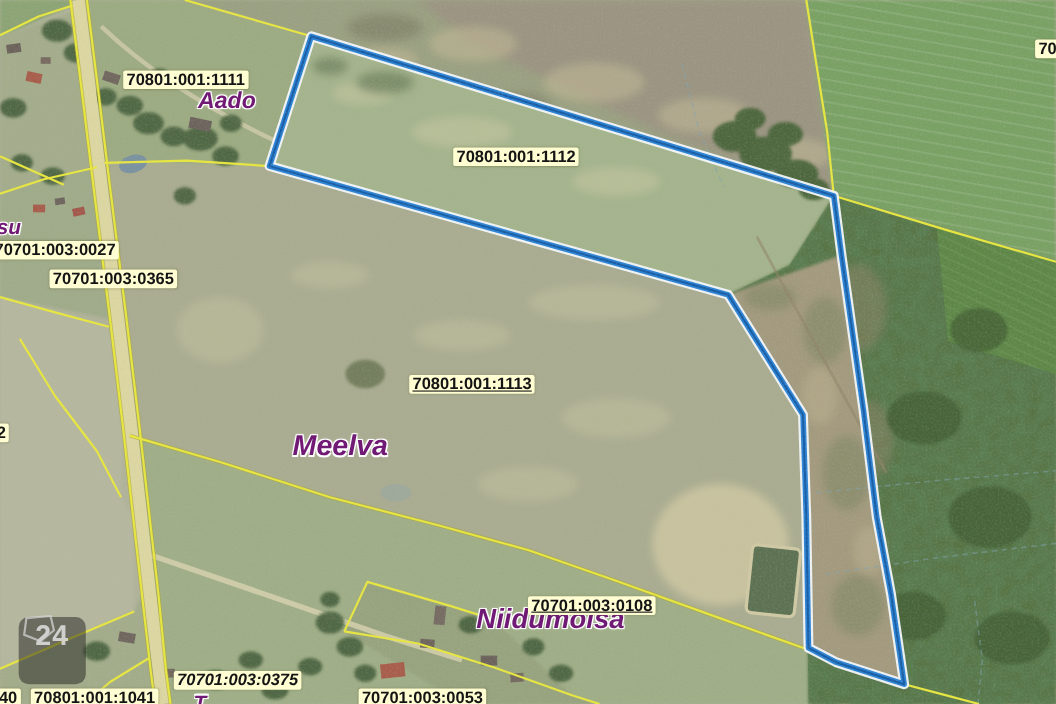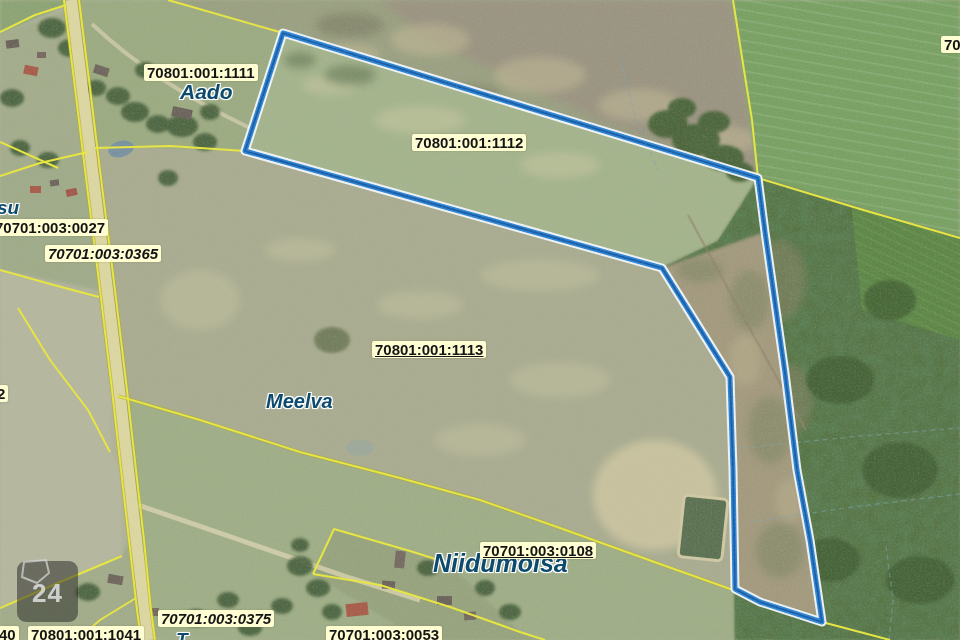--- a/index.html
+++ b/index.html
@@ -22,30 +22,29 @@
     background:var(--labelbg);
     padding:0 3px;
     border-radius:2px;
     white-space:nowrap;
     box-shadow:0 0 2px rgba(90,90,40,.35);
   }
   .place{
     position:absolute;
     font-family:"Liberation Sans",sans-serif;
     font-weight:bold;font-style:italic;
-    color:#0c4a6e;white-space:nowrap;
+    color:#701a75;white-space:nowrap;
     text-shadow:-1px -1px 0 #fff,1px -1px 0 #fff,-1px 1px 0 #fff,1px 1px 0 #fff,0 0 3px rgba(255,255,255,.9);
   }
   .marker24{
     position:absolute;left:17px;top:561px;width:61px;height:61px;
     background:rgba(28,28,28,.48);
     border-radius:9px;
     display:flex;flex-direction:column;align-items:center;
     color:rgba(225,225,225,.85);
-    justify-content:center;
   }
   .marker24 .num{
     font:bold 26px/28px "Liberation Sans",sans-serif;
     margin-top:2px;letter-spacing:1px;
   }
   .marker24 svg{position:static;margin-top:-2px;}
 </style>
 </head>
 <body>
 
@@ -278,28 +277,28 @@
     <path d="M283,33 L758,178 L765,232 L785,373 L797,470 L810,540 L822,622 L760,602 L735,589 L733,470 L730,377 L662,268 L245,151 Z" stroke="#f4f8fb" stroke-width="9" opacity="0.95"></path>
     <path d="M283,33 L758,178 L765,232 L785,373 L797,470 L810,540 L822,622 L760,602 L735,589 L733,470 L730,377 L662,268 L245,151 Z" style="stroke:var(--highlight)" stroke-width="5"></path>
     <path d="M283,33 L758,178 L765,232 L785,373 L797,470 L810,540 L822,622 L760,602 L735,589 L733,470 L730,377 L662,268 L245,151 Z" style="stroke:var(--highlight-core)" stroke-width="1.8" opacity="0.9"></path>
   </g>
 
   <rect x="0" y="0" width="960" height="640" filter="url(#grain)" opacity="0.5"></rect>
 </svg>
 
 <div id="labels">
       <div class="place" style="left: 180px; top: 80px; font-size: 21px;">Aado</div>
-      <div class="place" style="left: 266px; top: 390px; font-size: 20px;">Meelva</div>
+      <div class="place" style="left: 266px; top: 390px; font-size: 26px;">Meelva</div>
       <div class="place" style="left: 433px; top: 549px; font-size: 25px;">Niidumõisa</div>
       <div class="place" style="left: -3px; top: 197px; font-size: 19px;">su</div>
       <div class="place" style="left: 176px; top: 629px; font-size: 19px;">T</div>
-      <div class="plabel" style="left: 112px; top: 64px; margin-left: 32px;">70801:001:1111</div>
+      <div class="plabel" style="left: 112px; top: 64px;">70801:001:1111</div>
       <div class="plabel" style="left: 412px; top: 134px;">70801:001:1112</div>
       <div class="plabel" style="left: -8px; top: 219px;">70701:003:0027</div>
-      <div class="plabel" style="left: 45px; top: 245px; font-style: italic;">70701:003:0365</div>
+      <div class="plabel" style="left: 45px; top: 245px;">70701:003:0365</div>
       <div class="plabel" style="left: 372px; top: 341px; text-decoration: underline;">70801:001:1113</div>
       <div class="plabel" style="left: 480px; top: 542px; text-decoration: underline;">70701:003:0108</div>
       <div class="plabel" style="left: 158px; top: 610px; font-style: italic;">70701:003:0375</div>
       <div class="plabel" style="left: 28px; top: 626px;">70801:001:1041</div>
       <div class="plabel" style="left: 326px; top: 626px;">70701:003:0053</div>
       <div class="plabel" style="left: -4px; top: 626px;">40</div>
       <div class="plabel" style="left: -6px; top: 385px;">2</div>
       <div class="plabel" style="left: 941px; top: 36px;">70</div>
     </div>
 

